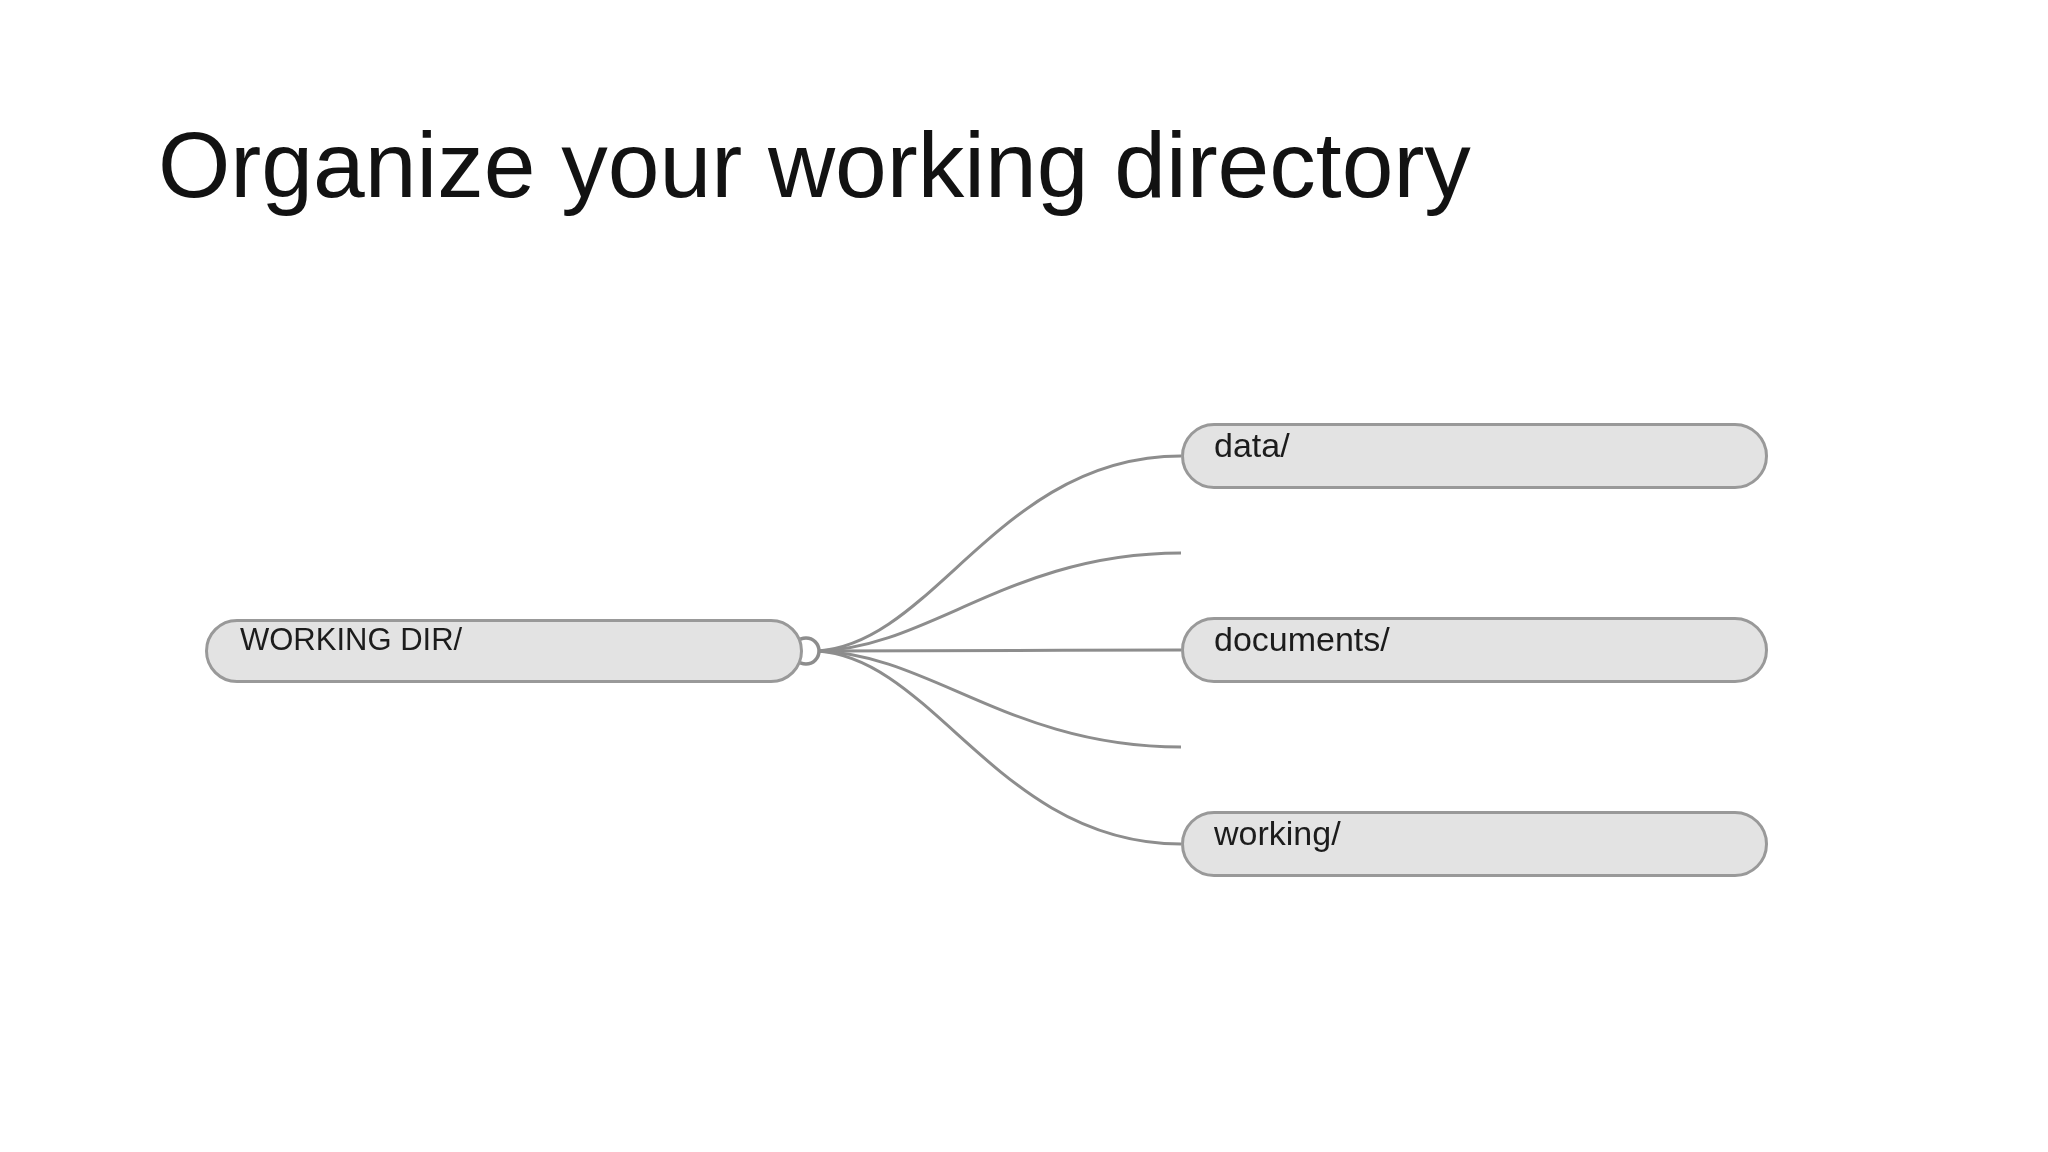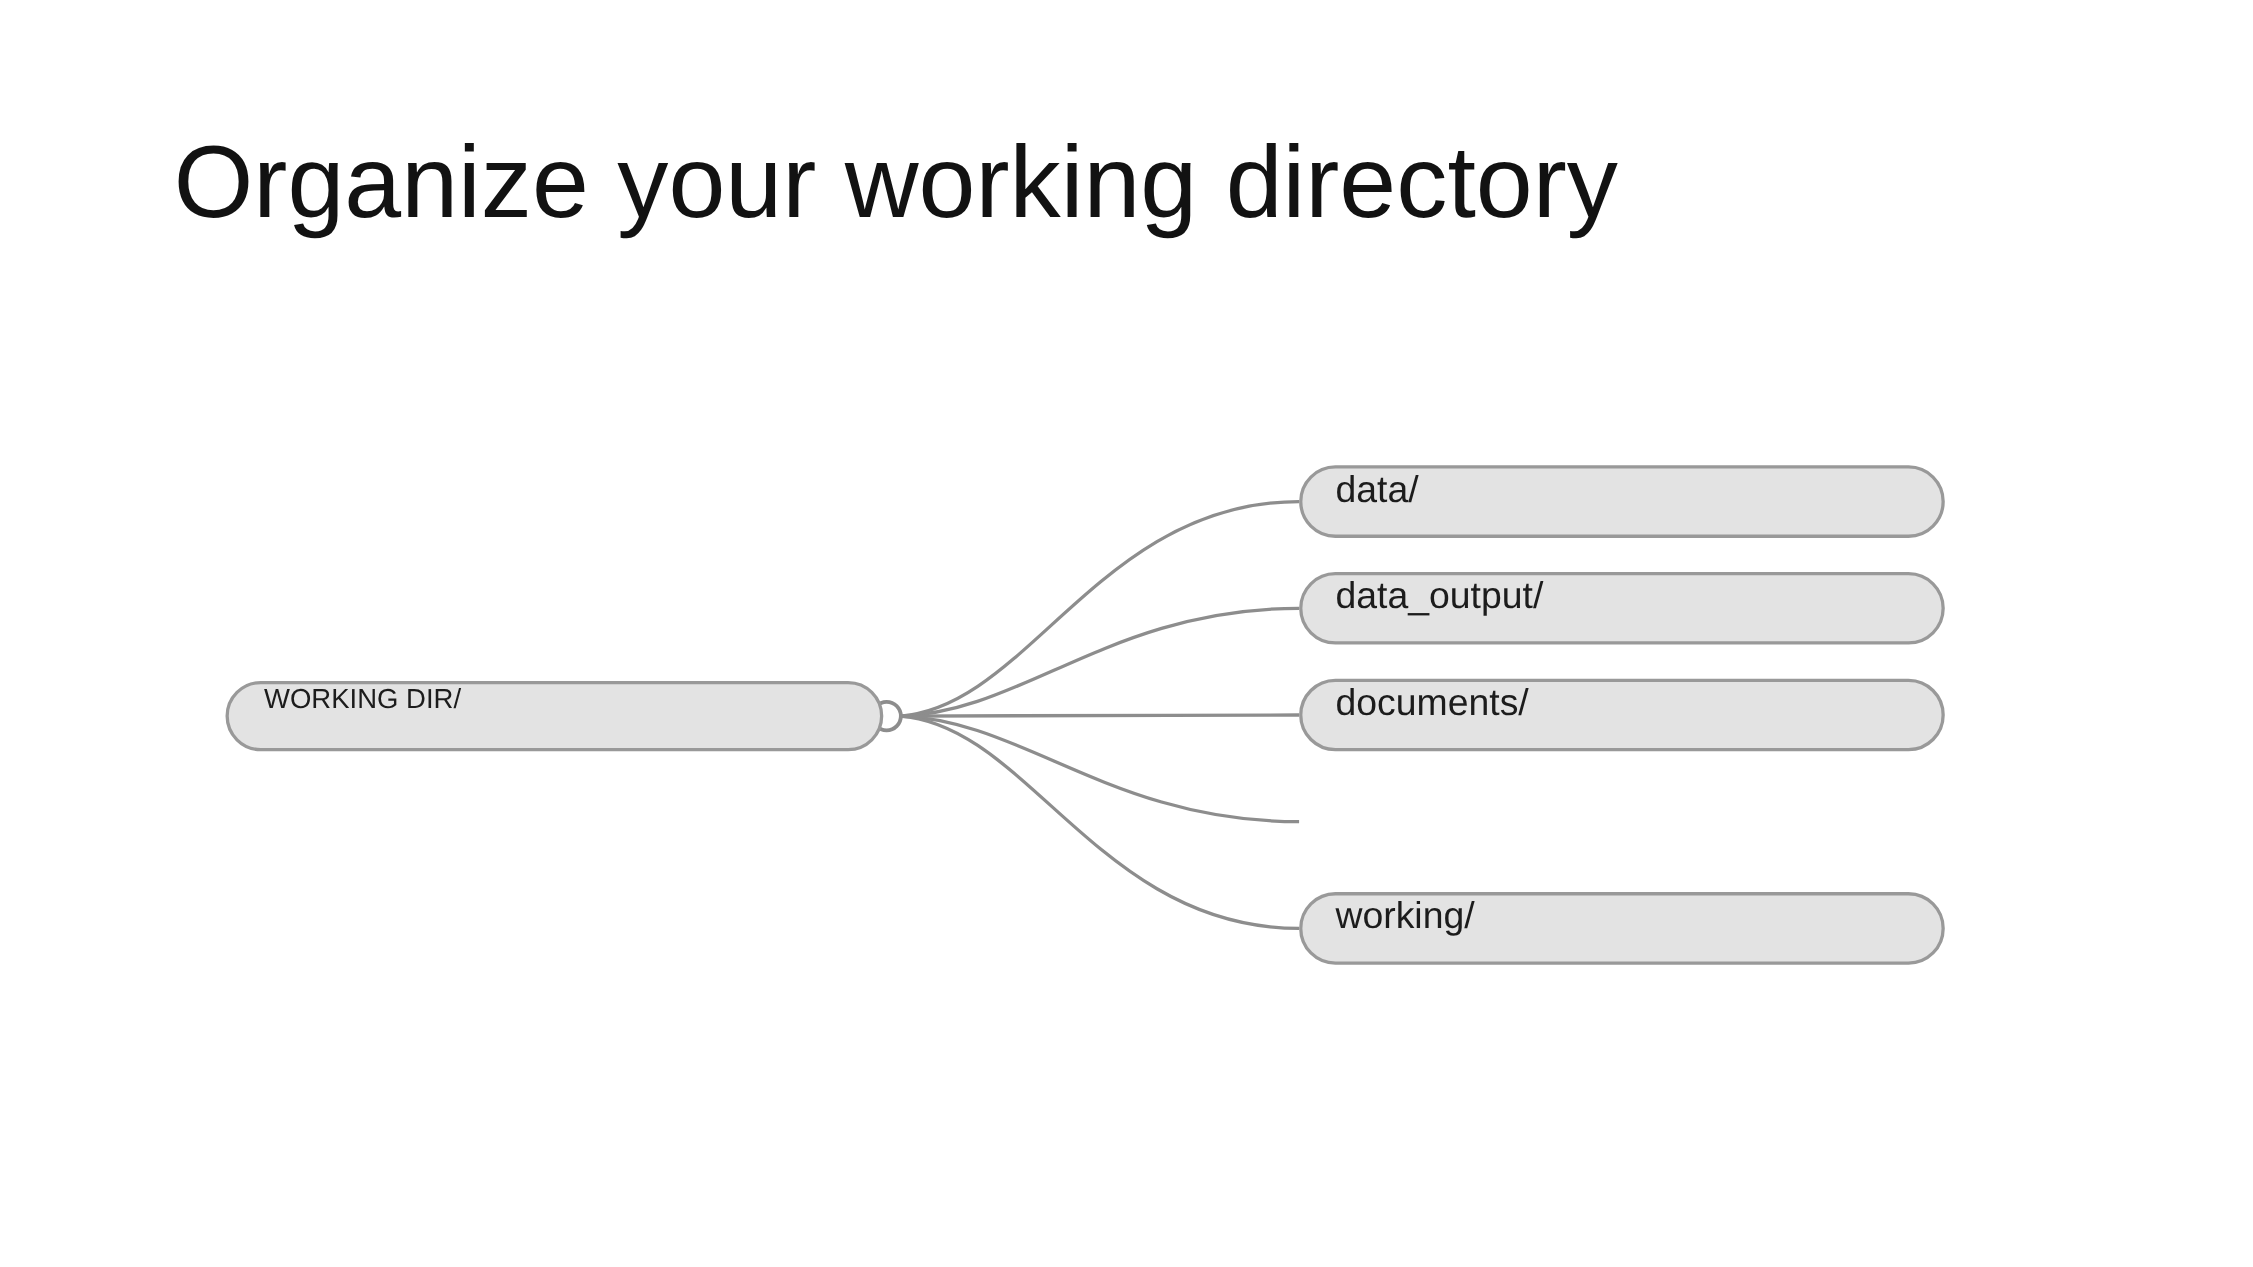--- a/index.html
+++ b/index.html
@@ -44,21 +44,21 @@
     border-radius:34px;
     color:var(--node-text);
     white-space:nowrap;
   }
   .root-node{
     left:205px;
     top:619px;
     width:598px;
     height:64px;
     padding-left:32px;
-    font-size:25px;
+    font-size:31px;
   }
   .child-node{
     left:1181px;
     width:587px;
     height:66px;
     padding-left:30px;
     font-size:34px;
   }
   .child-0{top:423px;}
   .child-1{top:520px;}
@@ -83,23 +83,20 @@
   </svg>
 
   <div class="node root-node">
     <span>WORKING DIR/</span>
   </div>
 
   <div class="node child-node child-0">
     <span>data/</span>
   </div>
 
-  <div class="node child-node child-1">
-    <span>data_output/</span>
-  </div>
 
   <div class="node child-node child-2">
     <span>documents/</span>
   </div>
 
 
   <div class="node child-node child-4">
     <span>working/</span>
   </div>
 

